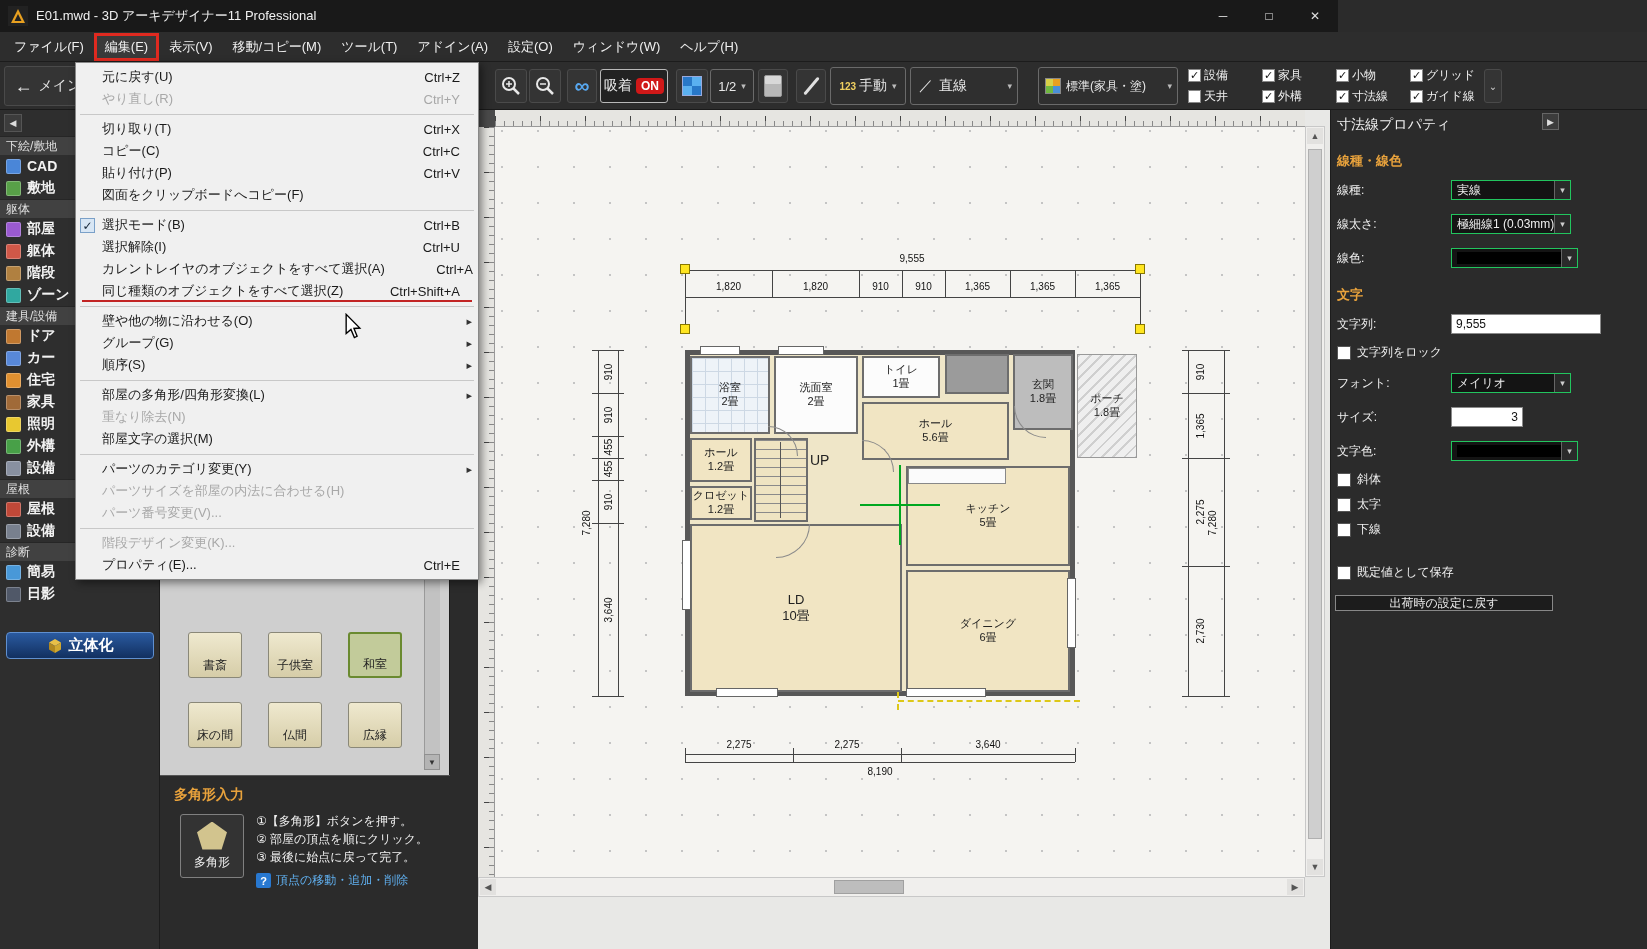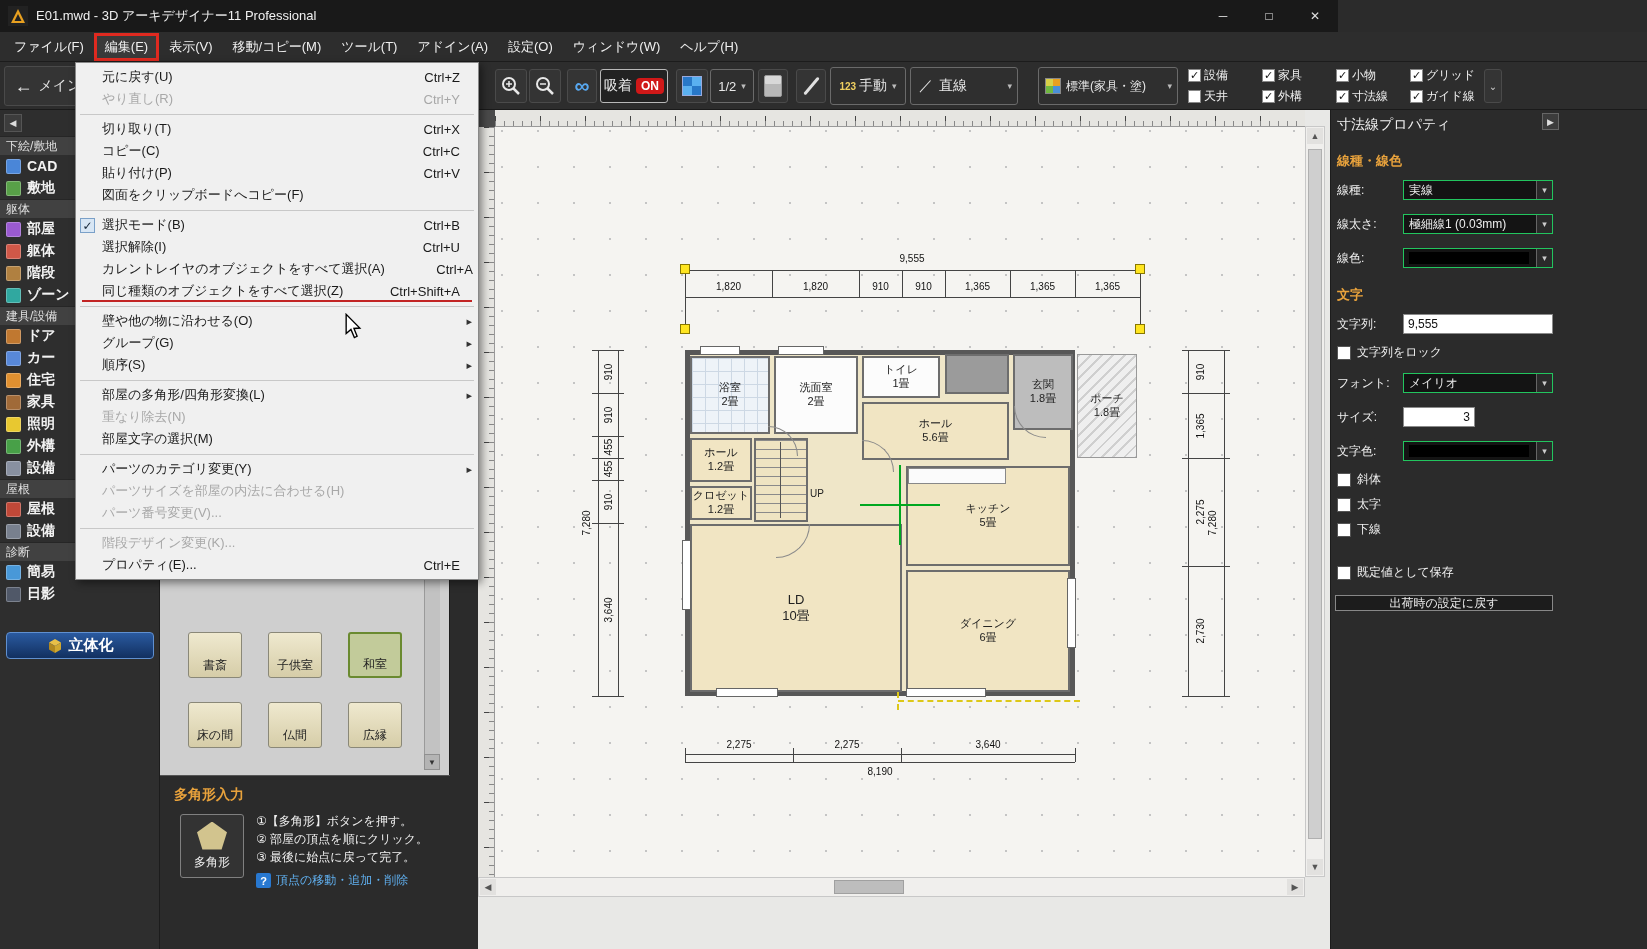--- a/index.html
+++ b/index.html
@@ -92,21 +92,21 @@
   .building { left:207px; top:240px; width:390px; height:346px; border:5px solid #575757; background:#efe6c8; z-index:0; }
   .room { z-index:1; display:flex; flex-direction:column; align-items:center; justify-content:center; line-height:1.25; font-size:11px; color:#222; border:2px solid #6d6d6d; text-align:center; }
   .room.big { font-size:13px; }
   .tatami { background:#f1e5c3; }
   .white { background:#fcfcfc; }
   .bath { background:#eef3f8; background-image:linear-gradient(#cdd8e4 1px,transparent 1px),linear-gradient(90deg,#cdd8e4 1px,transparent 1px); background-size:13px 13px; }
   .genkan { background:#bdbdbd; }
   .porch { background:repeating-linear-gradient(135deg,#cfcfcf 0 2px,#efefef 2px 8px); border:1px solid #999; }
   .stairs { left:276px; top:328px; width:54px; height:84px; background:#efe4c2; background-image:repeating-linear-gradient(to bottom,#8a8a8a 0 1px,transparent 1px 9px); border:2px solid #6d6d6d; z-index:2; }
   .stairs-line { left:302px; top:332px; width:1px; height:76px; background:#555; z-index:3; }
-  .up-label { left:332px; top:342px; font-size:10px; color:#222; z-index:3;margin-top:36px; }
+  .up-label { left:332px; top:342px; font-size:14px; color:#222; z-index:3; }
   .win { background:#fff; border:1px solid #666; z-index:4; }
   .door-arc { border:1px solid #8a8a8a; z-index:3; background:transparent; }
   .counter { left:430px; top:358px; width:98px; height:16px; background:#fbfbfb; border:1px solid #888; z-index:3; }
   .dline { background:#444; z-index:2; }
   .dlab { transform:translate(-50%,-50%); font-size:10px; color:#111; white-space:nowrap; z-index:2; }
   .dlab.rot { transform:translate(-50%,-50%) rotate(-90deg); }
   .handle { width:10px; height:10px; background:#ffe520; border:1px solid #887700; z-index:6; }
   .gline { background:#00a820; z-index:5; }
   .gline.h { height:2px; } .gline.v { width:2px; }
   .yguide { z-index:5; }
@@ -127,21 +127,21 @@
   .menu-sep { height:8px; position:relative; }
   .menu-sep::after { content:""; position:absolute; left:4px; right:4px; top:4px; height:1px; background:#c8c8c8; }
   .cursor-svg { position:absolute; left:268px; top:250px; z-index:102; }
 
   
   .props { position:absolute; left:1330px; top:110px; width:317px; height:839px; background:#2b2b2b; border-left:1px solid #1c1c1c; }
   .rp-header { position:absolute; left:6px; top:6px; width:240px; font-size:14px; color:#f0f0f0; }
   .rp-collapse { position:absolute; left:211px; top:3px; width:17px; height:17px; background:#3c3c3c; border:1px solid #666; color:#ddd; font-size:9px; display:flex; align-items:center; justify-content:center; }
   .rp-body { position:absolute; left:0; top:34px; width:240px; }
   .rp-section { color:#e8a23c; font-size:13px; font-weight:bold; padding:8px 0 6px 6px; }
-  .rp-row { display:flex; align-items:center; margin:0 0 6px 6px; height:28px; }
+  .rp-row { display:flex; align-items:center; margin:0 0 6px 6px; height:28px;gap:48px; }
   .rp-label { width:66px; font-size:12px; color:#f0f0f0; flex:none; }
   .rp-select { width:150px; height:20px; background:#141414; border:1px solid #22c55e; display:flex; align-items:center; color:#eee; font-size:12px; padding-left:5px; position:relative;text-align:right; }
   .rp-select .dd { position:absolute; right:0; top:0; width:16px; height:18px; background:#2a2a2a; border-left:1px solid #666; color:#ccc; font-size:9px; display:flex; align-items:center; justify-content:center; }
   .swatch { width:120px; height:12px; background:#000; }
   .rp-input { width:150px; height:20px; background:#fff; border:1px solid #8a8a8a; color:#111; font-size:12px; padding:0 4px; font-family:"Liberation Sans","DejaVu Sans",sans-serif; }
   .rp-input.small { width:72px; text-align:right; }
   .rp-check { display:flex; align-items:center; gap:6px; margin:0 0 8px 6px; font-size:12px; color:#f0f0f0; }
   .rp-cb { width:14px; height:14px; background:#fff; border:1px solid #555; flex:none; }
   .reset-btn { margin:14px 0 0 4px; width:218px; height:16px; background:#1c1c1c; border:1px solid #888; color:#eee; font-size:12px; display:flex; align-items:center; justify-content:center; }
   .spacer18 { height:18px; }

